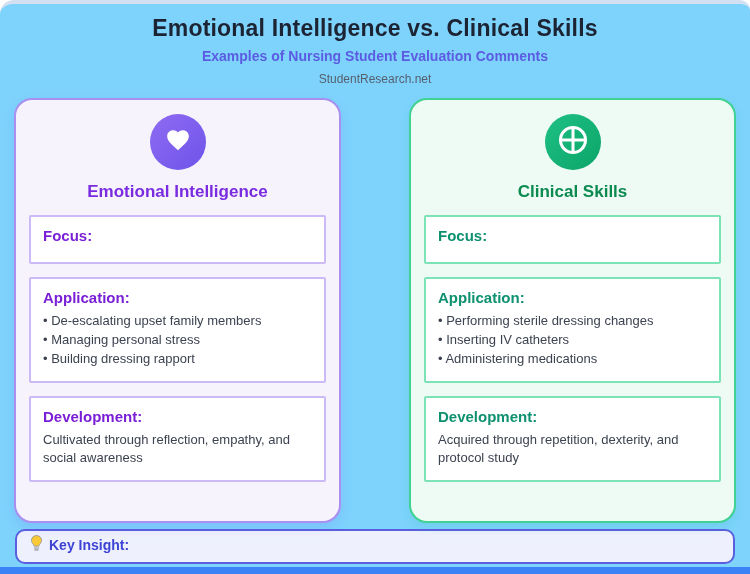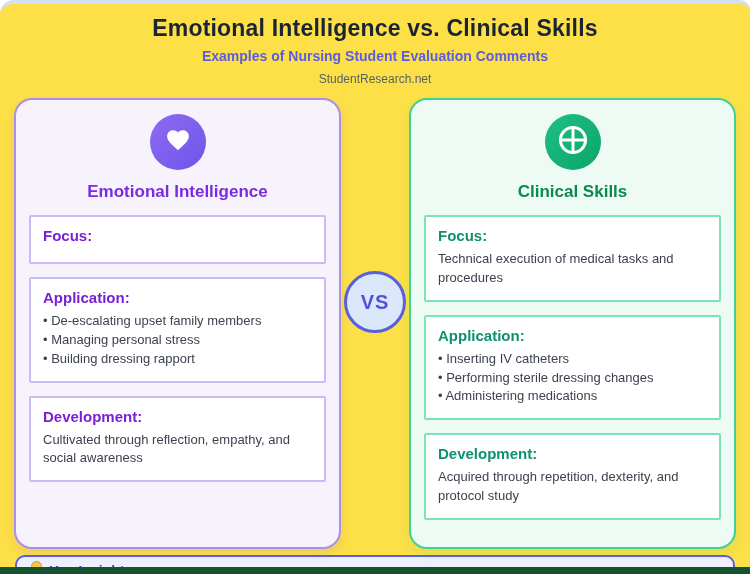--- a/index.html
+++ b/index.html
@@ -4,23 +4,23 @@
 <style>
   * { box-sizing: border-box; }
   html, body { margin: 0; padding: 0; background: #ffffff; }
   body {
     width: 750px; height: 574px;
     font-family: "Liberation Sans", sans-serif;
     overflow: hidden;
   }
   .page {
     width: 750px; height: 574px;
-    background: #fde047;
+    background: #7dd3fc;
     border-top: 4px solid #d2e0f1;
-    border-bottom: 7px solid #14532d;
+    border-bottom: 7px solid #3b82f6;
     border-radius: 14px 10px 0 0;
     display: flex; flex-direction: column;
     overflow: hidden;
   }
   
   .header { text-align: center; padding-top: 8px; }
   .main-title {
     margin: 3px 0 6px; font-size: 23px; font-weight: bold;
     color: #1c2333; letter-spacing: .2px;
   }
@@ -128,42 +128,40 @@
         <div class="bullet">• Managing personal stress</div>
         <div class="bullet">• Building dressing rapport</div>
       </div>
 
       <div class="card">
         <h4 class="card-label">Development:</h4>
         <p class="card-text">Cultivated through reflection, empathy, and social awareness</p>
       </div>
     </section>
 
-    <div class="vs-circle">VS</div>
 
     <section class="panel cs">
       <div class="icon-circle">
         <span>
           <svg width="34" height="34" viewBox="0 0 34 34" aria-hidden="true">
             <circle cx="17" cy="17" r="12.5" fill="none" stroke="#ffffff" stroke-width="3"></circle>
             <path d="M17 4.5 V29.5 M4.5 17 H29.5" stroke="#ffffff" stroke-width="3"></path>
           </svg>
         </span>
       </div>
       <h3 class="panel-title">Clinical Skills</h3>
 
       <div class="card">
         <h4 class="card-label">Focus:</h4>
-        <p class="card-text">Technical execution of medical tasks and procedures</p>
       </div>
 
       <div class="card">
         <h4 class="card-label">Application:</h4>
+        <div class="bullet">• Performing sterile dressing changes</div>
         <div class="bullet">• Inserting IV catheters</div>
-        <div class="bullet">• Performing sterile dressing changes</div>
         <div class="bullet">• Administering medications</div>
       </div>
 
       <div class="card">
         <h4 class="card-label">Development:</h4>
         <p class="card-text">Acquired through repetition, dexterity, and protocol study</p>
       </div>
     </section>
 
   </div>

